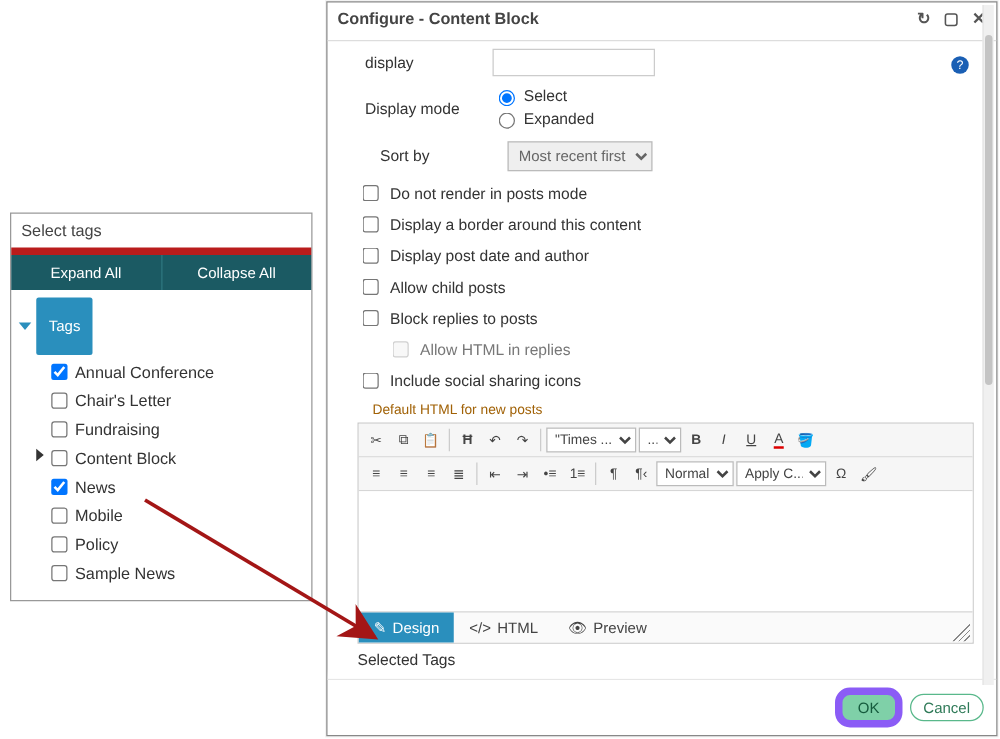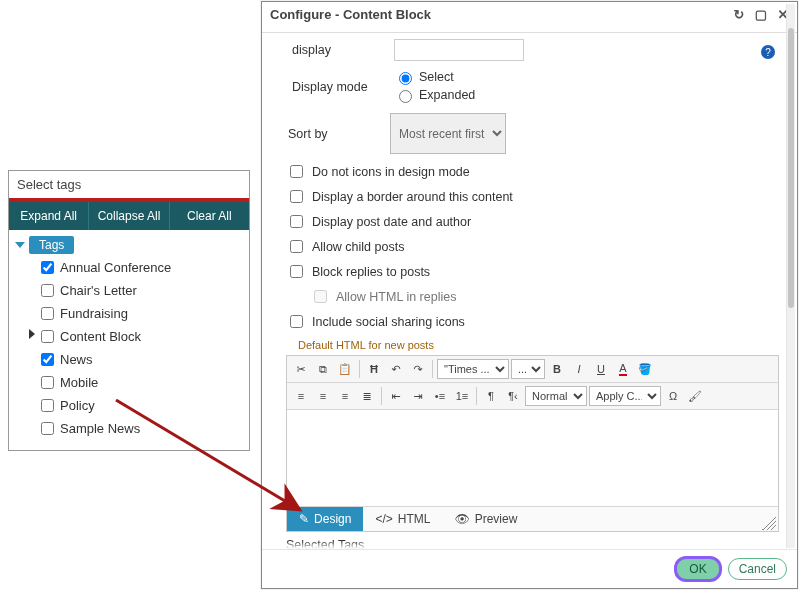--- a/index.html
+++ b/index.html
@@ -20,21 +20,21 @@
     left: 8px;
     top: 170px;
     width: 242px;
     border: 1px solid #999;
     background: #fff;
   }
   .tags-panel-header {
     padding: 6px 8px;
     font-size: 13px;
     color: #444;
-    border-bottom: 4px solid #b91c1c;
+    border-bottom: 6px solid #b91c1c;
   }
   .tags-toolbar {
     display: flex;
     background: #1b5a63;
     color: #fff;
   }
   .tags-toolbar-btn {
     flex: 1;
     padding: 7px 4px;
     text-align: center;
@@ -62,21 +62,21 @@
   .tri-right {
     width: 0; height: 0;
     border-top: 5px solid transparent;
     border-bottom: 5px solid transparent;
     border-left: 6px solid #333;
     display: inline-block;
   }
   .root-chip {
     background: #2a8fbd;
     color: #fff;
-    padding: 2px 10px;
+    padding: 16px 10px;
     border-radius: 2px;
     font-size: 12px;
   }
   .tree-item {
     display: flex;
     gap: 6px;
     padding: 4px 0 4px 26px;
     font-size: 13px;
     color: #333;
   }
@@ -155,21 +155,21 @@
     color: #333;
   }
   .radio-col label {
     display: flex;
     align-items: center;
     gap: 4px;
     font-size: 12.5px;
     margin-bottom: 2px;
   }
   select.sortby {
-    height: 41px;
+    height: 24px;
     font-size: 12px;
     color: #666;
     border: 1px solid #bbb;
     padding: 2px 4px;
   }
   .check-row {
     display: flex;
     align-items: center;
     gap: 6px;
     margin: 6px 0;
@@ -290,21 +290,21 @@
     flex-shrink: 0;
     display: flex;
     justify-content: flex-end;
     align-items: center;
     gap: 6px;
     padding: 6px 10px;
     border-top: 1px solid #e6e6e6;
   }
   .btn-ok {
     background: #7fd0a8;
-    border: 3px solid #8b5cf6;
+    border: 6px solid #8b5cf6;
     color: #155b3d;
     border-radius: 12px;
     padding: 3px 12px;
     font-size: 12px;
     cursor: pointer;
   }
   .btn-cancel {
     background: #fff;
     border: 1px solid #59b88b;
     color: #2f7a58;
@@ -322,21 +322,20 @@
   }
 </style>
 </head>
 <body>
 
 <div class="tags-panel">
   <div class="tags-panel-header">Select tags</div>
   <div class="tags-toolbar">
     <div class="tags-toolbar-btn">Expand All</div>
     <div class="tags-toolbar-btn">Collapse All</div>
-    <div class="tags-toolbar-btn">Clear All</div>
   </div>
   <div class="tree">
     <div class="tree-root">
       <span class="tri"></span>
       <span class="root-chip">Tags</span>
     </div>
     <div id="tree-items">
         <div class="tree-item">
           <span class="expander"></span>
           <input type="checkbox" checked="" style="">
@@ -407,30 +406,30 @@
             <input type="radio" checked="" style="">
             <span>Select</span>
           </label>
         <label>
             <input type="radio" style="">
             <span>Expanded</span>
           </label>
       </div>
     </div>
 
-    <div class="form-row" style="margin-left:2px;">
+    <div class="form-row" style="margin-left:18px;">
       <div class="lbl">Sort by</div>
       <select class="sortby">
         <option>Most recent first</option>
       </select>
     </div>
 
     <div class="check-row">
         <input type="checkbox" style="">
-        <span>Do not icons in design mode</span>
+        <span>Do not render in posts mode</span>
       </div>
     <div class="check-row">
         <input type="checkbox" style="">
         <span>Display a border around this content</span>
       </div>
     <div class="check-row">
         <input type="checkbox" style="">
         <span>Display post date and author</span>
       </div>
     <div class="check-row">

